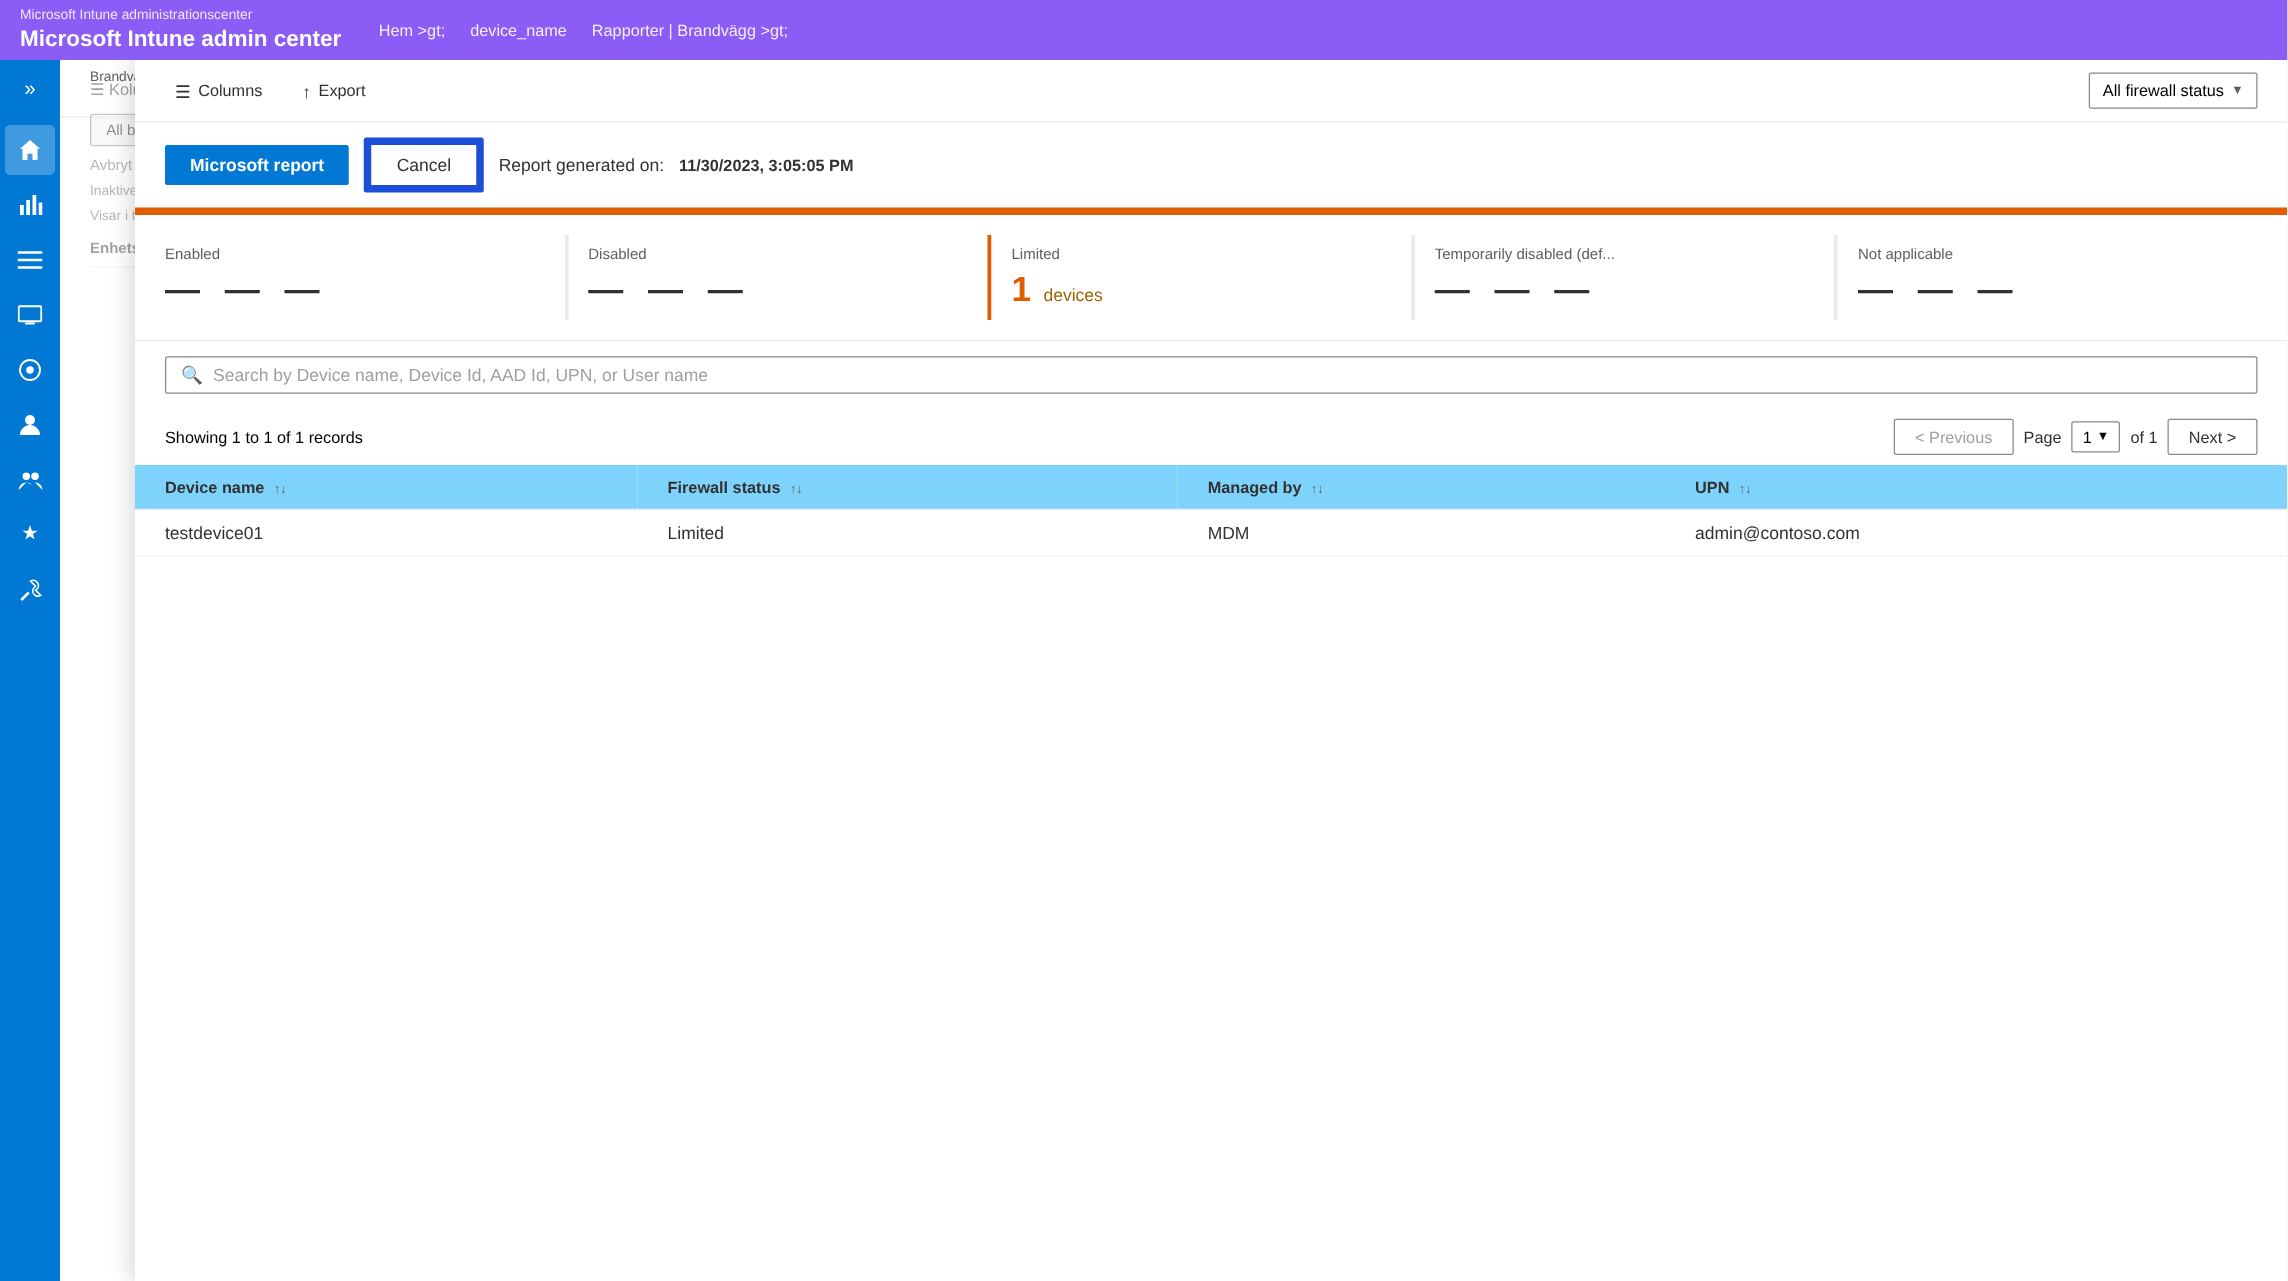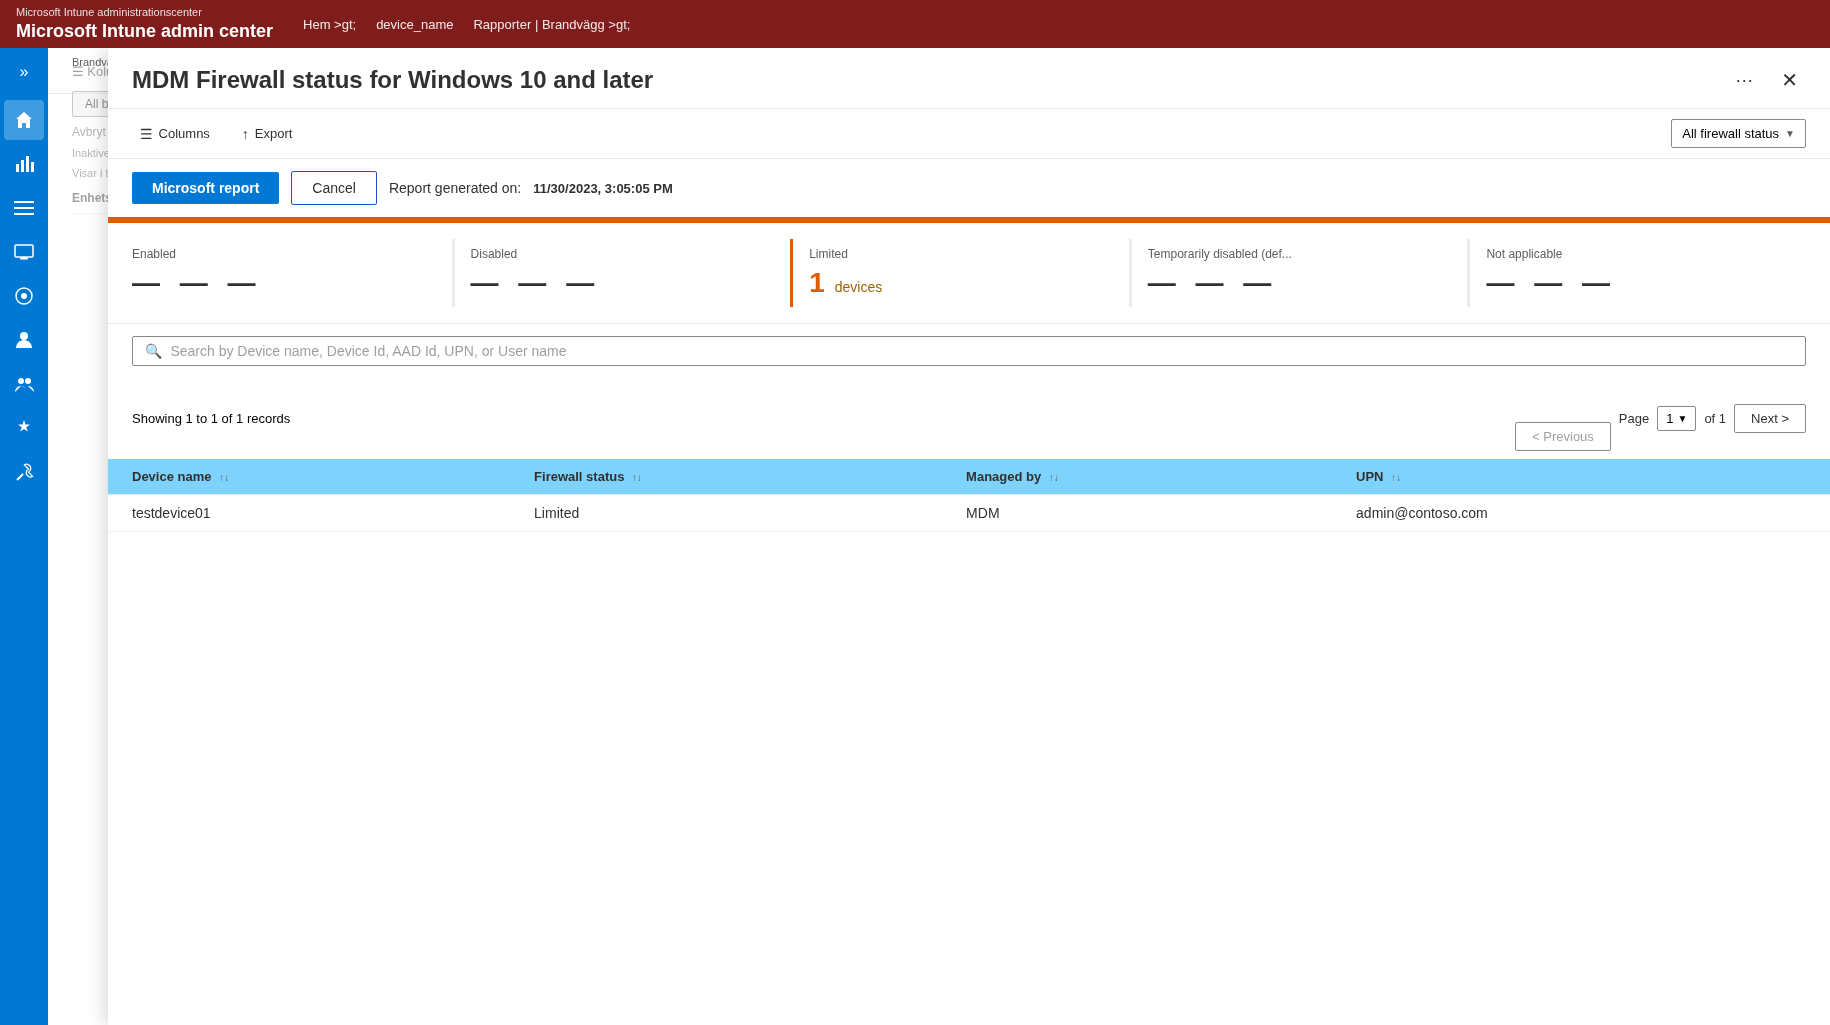--- a/index.html
+++ b/index.html
@@ -1,20 +1,20 @@
 <!DOCTYPE html>
 <html><head>
   <meta charset="utf-8">
   <style>
     * { box-sizing: border-box; margin: 0; padding: 0; }
     body { font-family: 'Segoe UI', Arial, sans-serif; background: #f3f2f1; height: 1025px; width: 1830px; overflow: hidden; position: relative; }
 
     
     .top-header {
-      background: #7f1d1d;
+      background: #8b5cf6;
       color: white;
       height: 48px;
       display: flex;
       align-items: center;
       padding: 0 16px;
       position: relative;
       z-index: 100;
     }
     .top-header-title {
       font-size: 18px;
@@ -242,21 +242,21 @@
       border: none;
       padding: 8px 20px;
       font-size: 14px;
       font-weight: 600;
       border-radius: 2px;
       cursor: pointer;
     }
     .btn-cancel {
       background: white;
       color: #323130;
-      border: 1px solid #1d4ed8;
+      border: 6px solid #1d4ed8;
       padding: 8px 20px;
       font-size: 14px;
       border-radius: 2px;
       cursor: pointer;
     }
     .report-generated-label {
       font-size: 14px;
       color: #323130;
     }
     .report-generated-date {
@@ -357,21 +357,21 @@
     }
     .page-btn {
       background: white;
       border: 1px solid #8a8886;
       padding: 6px 16px;
       font-size: 13px;
       cursor: pointer;
       border-radius: 2px;
       color: #323130;
     }
-    .page-btn:disabled { color: #a19f9d; cursor: default; margin-top: 36px; }
+    .page-btn:disabled { color: #a19f9d; cursor: default; }
     .page-label { font-size: 13px; color: #323130; }
     .page-select-wrapper {
       display: flex;
       align-items: center;
       border: 1px solid #8a8886;
       border-radius: 2px;
       padding: 4px 8px;
       gap: 4px;
       background: white;
       cursor: pointer;
@@ -536,27 +536,20 @@
       <div class="bg-table-header">
         <span>Enhetsnamn</span>
         <span>Brandväggsstatus</span>
         <span>Hanteras av</span>
         <span>Begräns</span>
       </div>
     </div>
 
     <div class="modal-panel">
 
-      <div class="modal-header">
-        <h1 class="modal-title">MDM Firewall status for Windows 10 and later</h1>
-        <div class="modal-header-actions">
-          <button class="modal-more-btn">···</button>
-          <button class="modal-close-btn">✕</button>
-        </div>
-      </div>
 
       <div class="modal-toolbar">
         <button class="toolbar-btn">
           <span class="toolbar-btn-icon">☰</span>
           <span>Columns</span>
         </button>
         <button class="toolbar-btn">
           <span class="toolbar-btn-icon">↑</span>
           <span>Export</span>
         </button>

